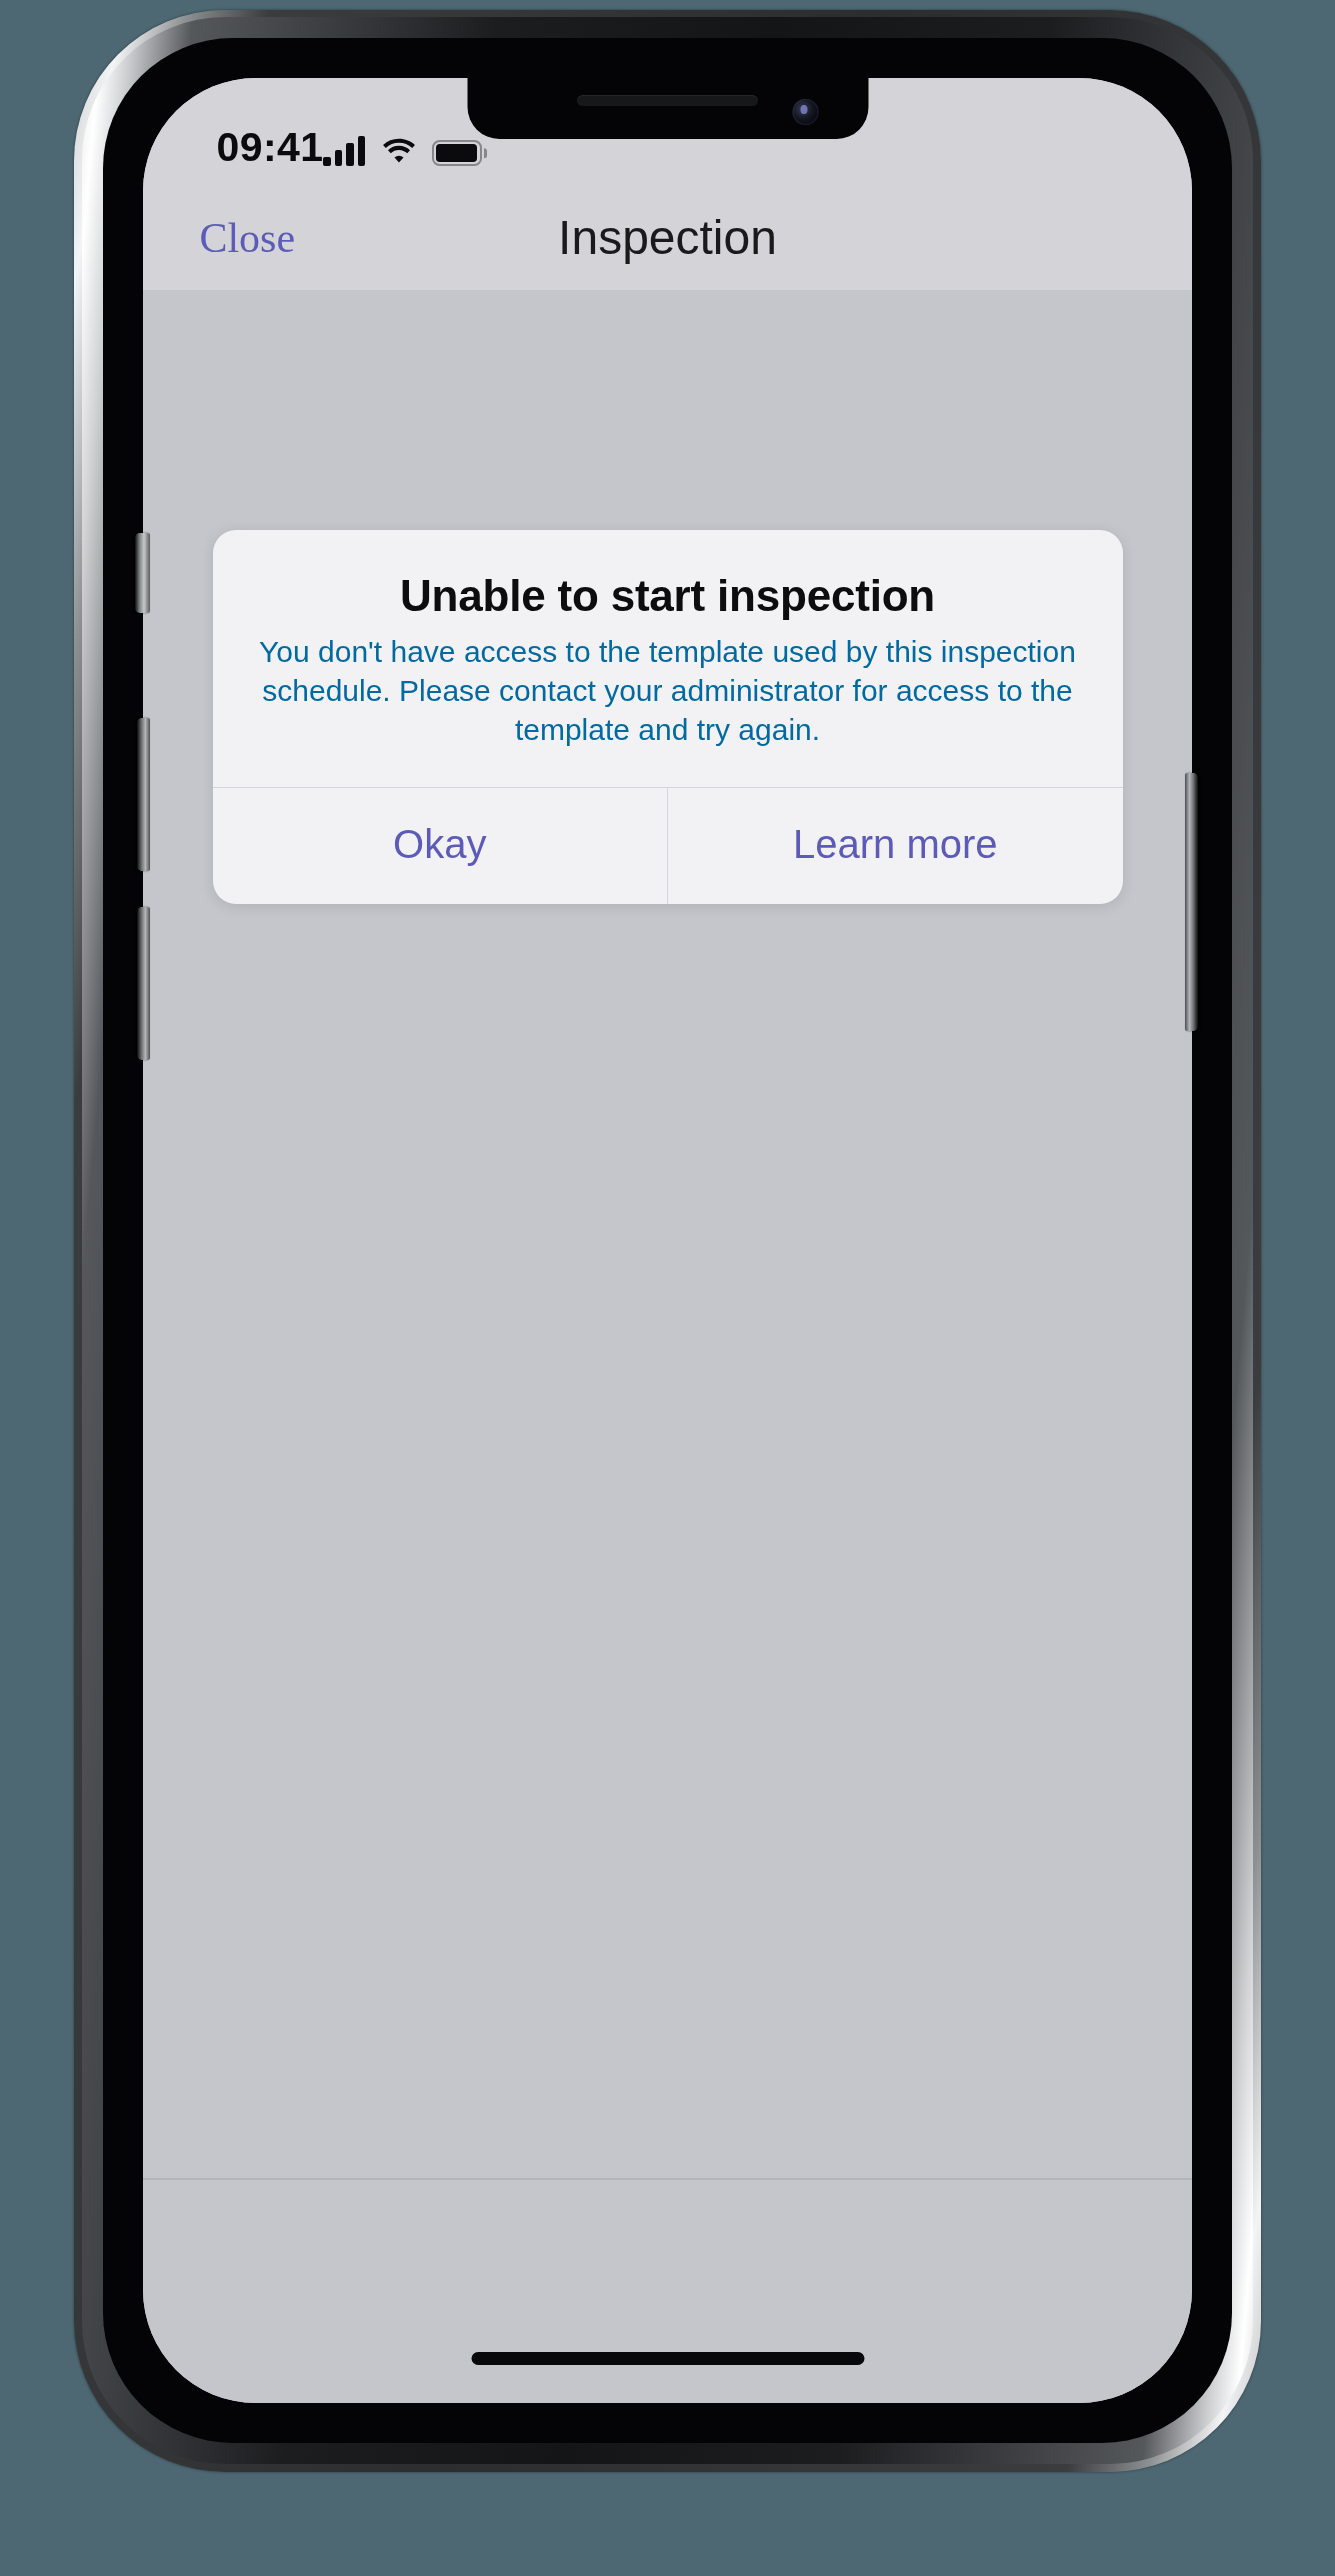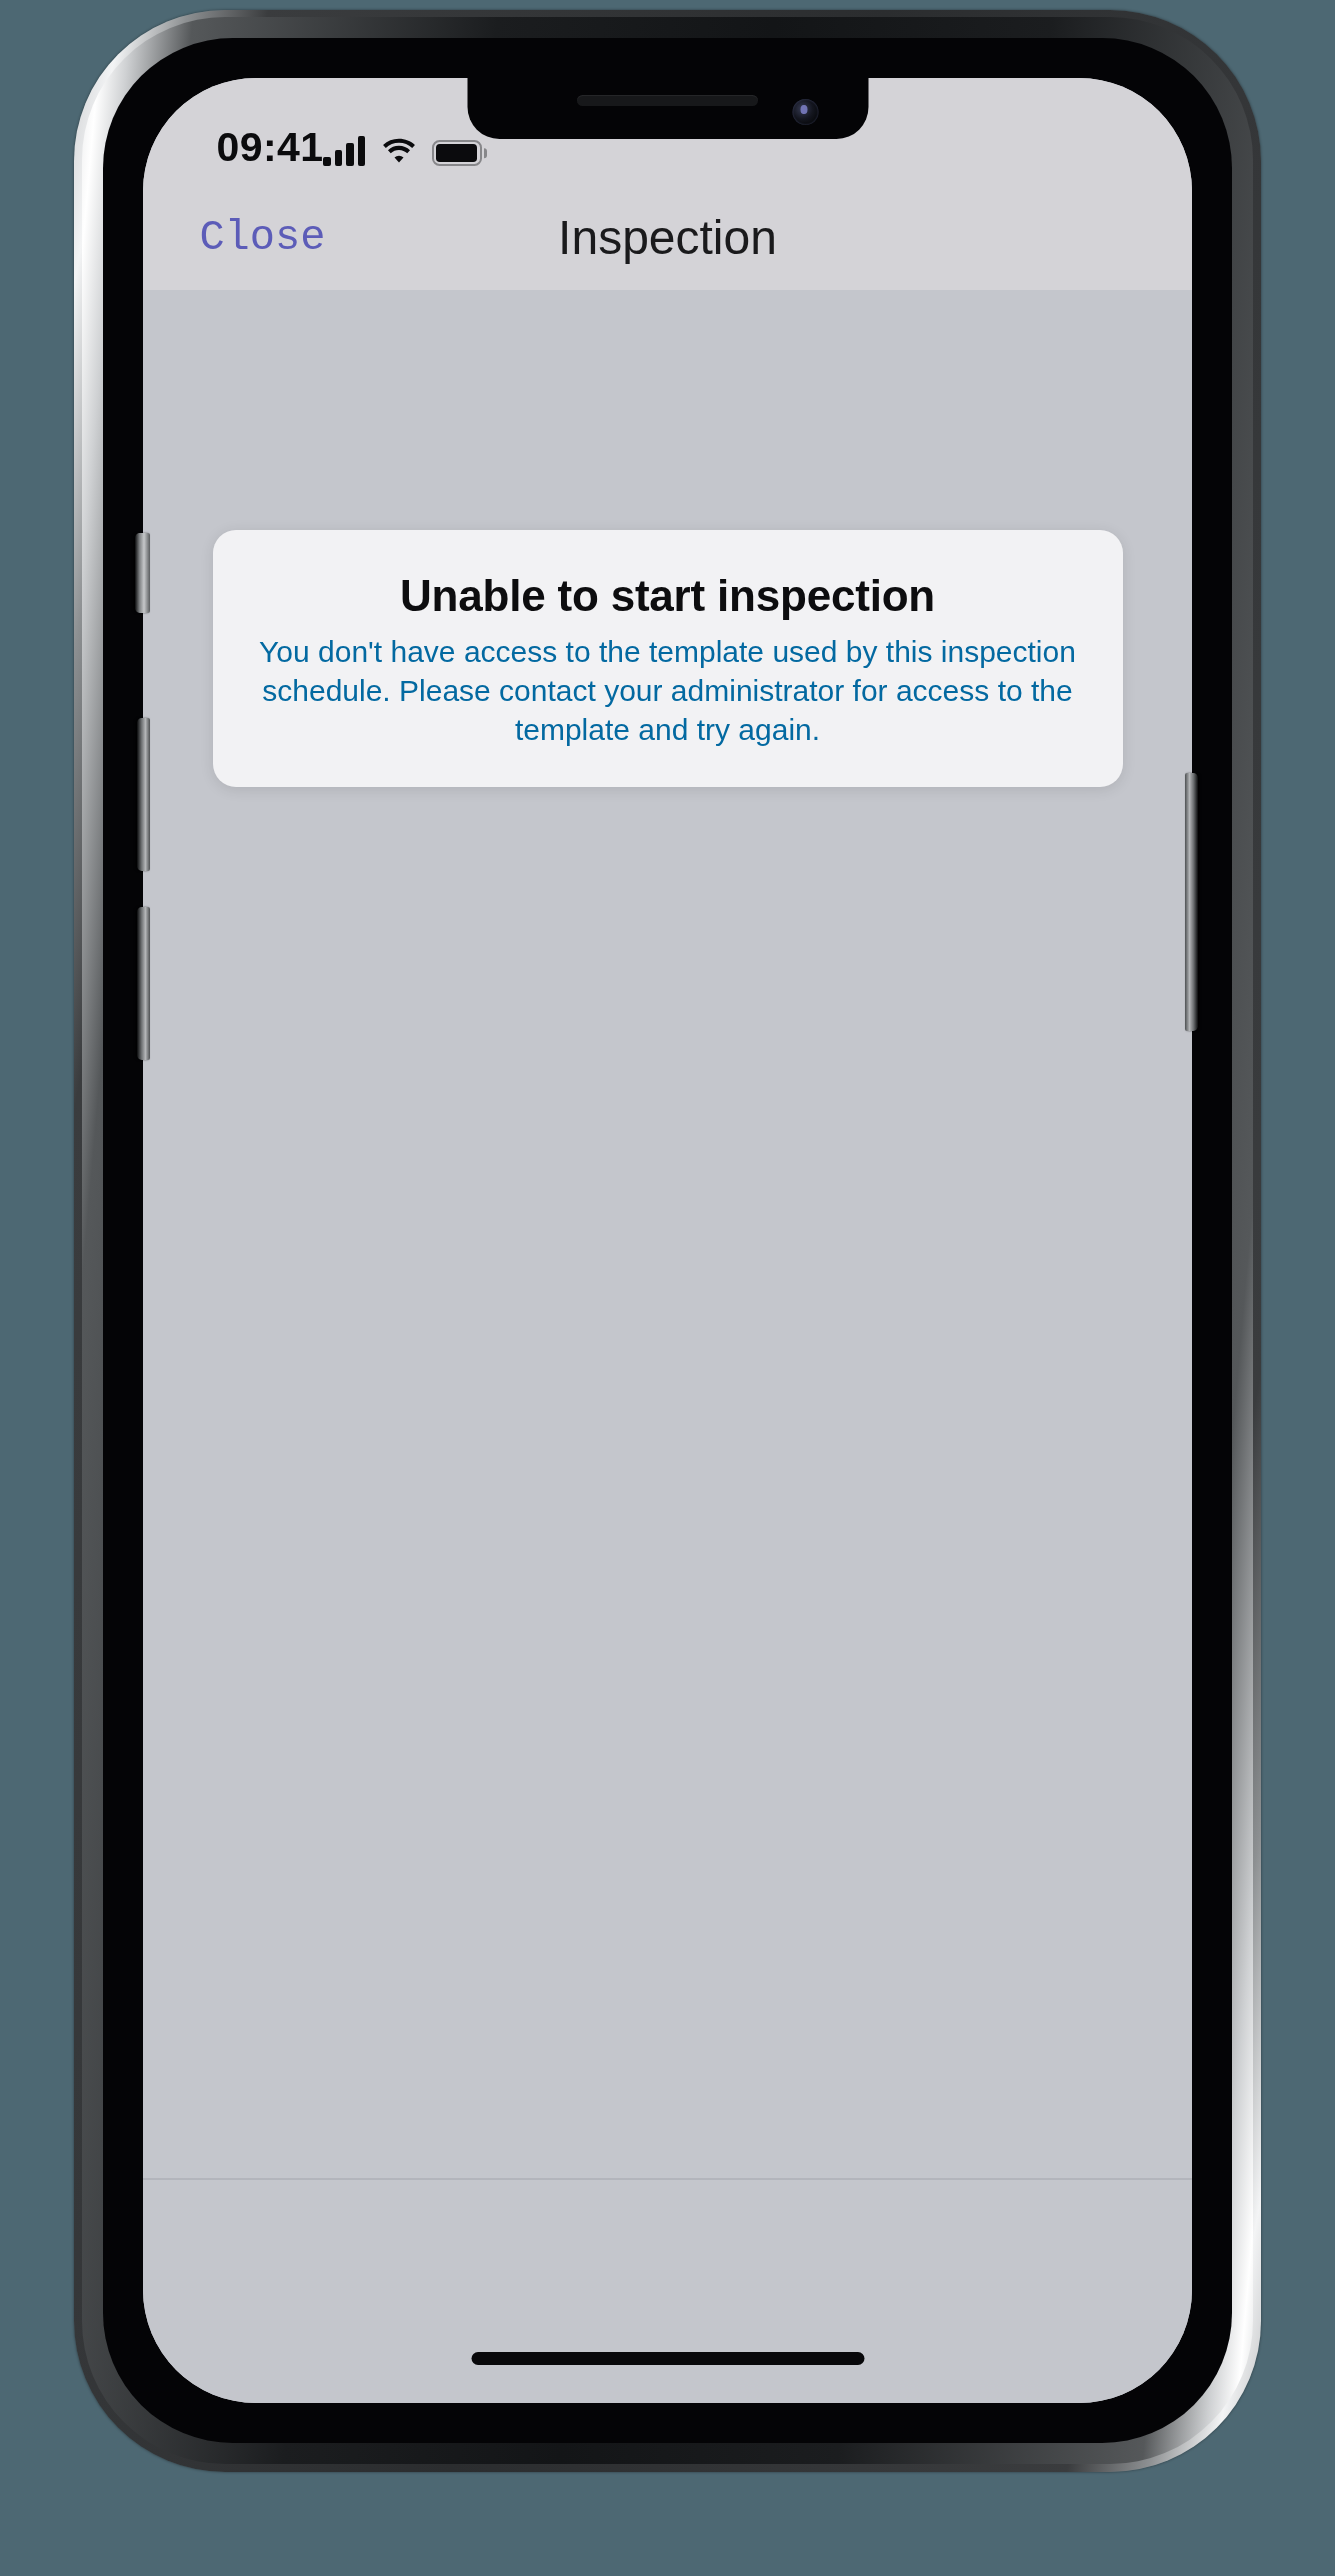--- a/index.html
+++ b/index.html
@@ -216,21 +216,21 @@
     display: flex;
     align-items: center;
     padding: 0 53px;
   }
   .nav-close {
     font-size: 42px;
     color: #5c5cb8;
     line-height: 1;
     background: none;
     border: 0;
-    font-family: Liberation Mono, monospace;
+    font-family: Liberation Serif, serif;
     cursor: pointer;
     padding: 5.7px 3.8px;
   }
   .nav-title {
     position: absolute;
     left: 0; right: 0;
     text-align: center;
     font-size: 48px;
     color: #1a1a1c;
     line-height: 1;
@@ -372,20 +372,24 @@
               <div class="nav-title">Inspection</div>
             </div>
 
             <div class="content">
 
               <div class="alert">
                 <div class="alert-body">
                   <div class="alert-title">Unable to start inspection</div>
                   <div class="alert-message">You don't have access to the template used by this inspection schedule. Please contact your administrator for access to the template and try again.</div>
                 </div>
+                <div class="alert-actions">
+                  <button class="alert-btn">Okay</button>
+                  <button class="alert-btn">Learn more</button>
+                </div>
               </div>
 
               <div class="bottom-divider"></div>
               <div class="home-indicator"></div>
 
             </div>
 
           </div>
         </div>
 

